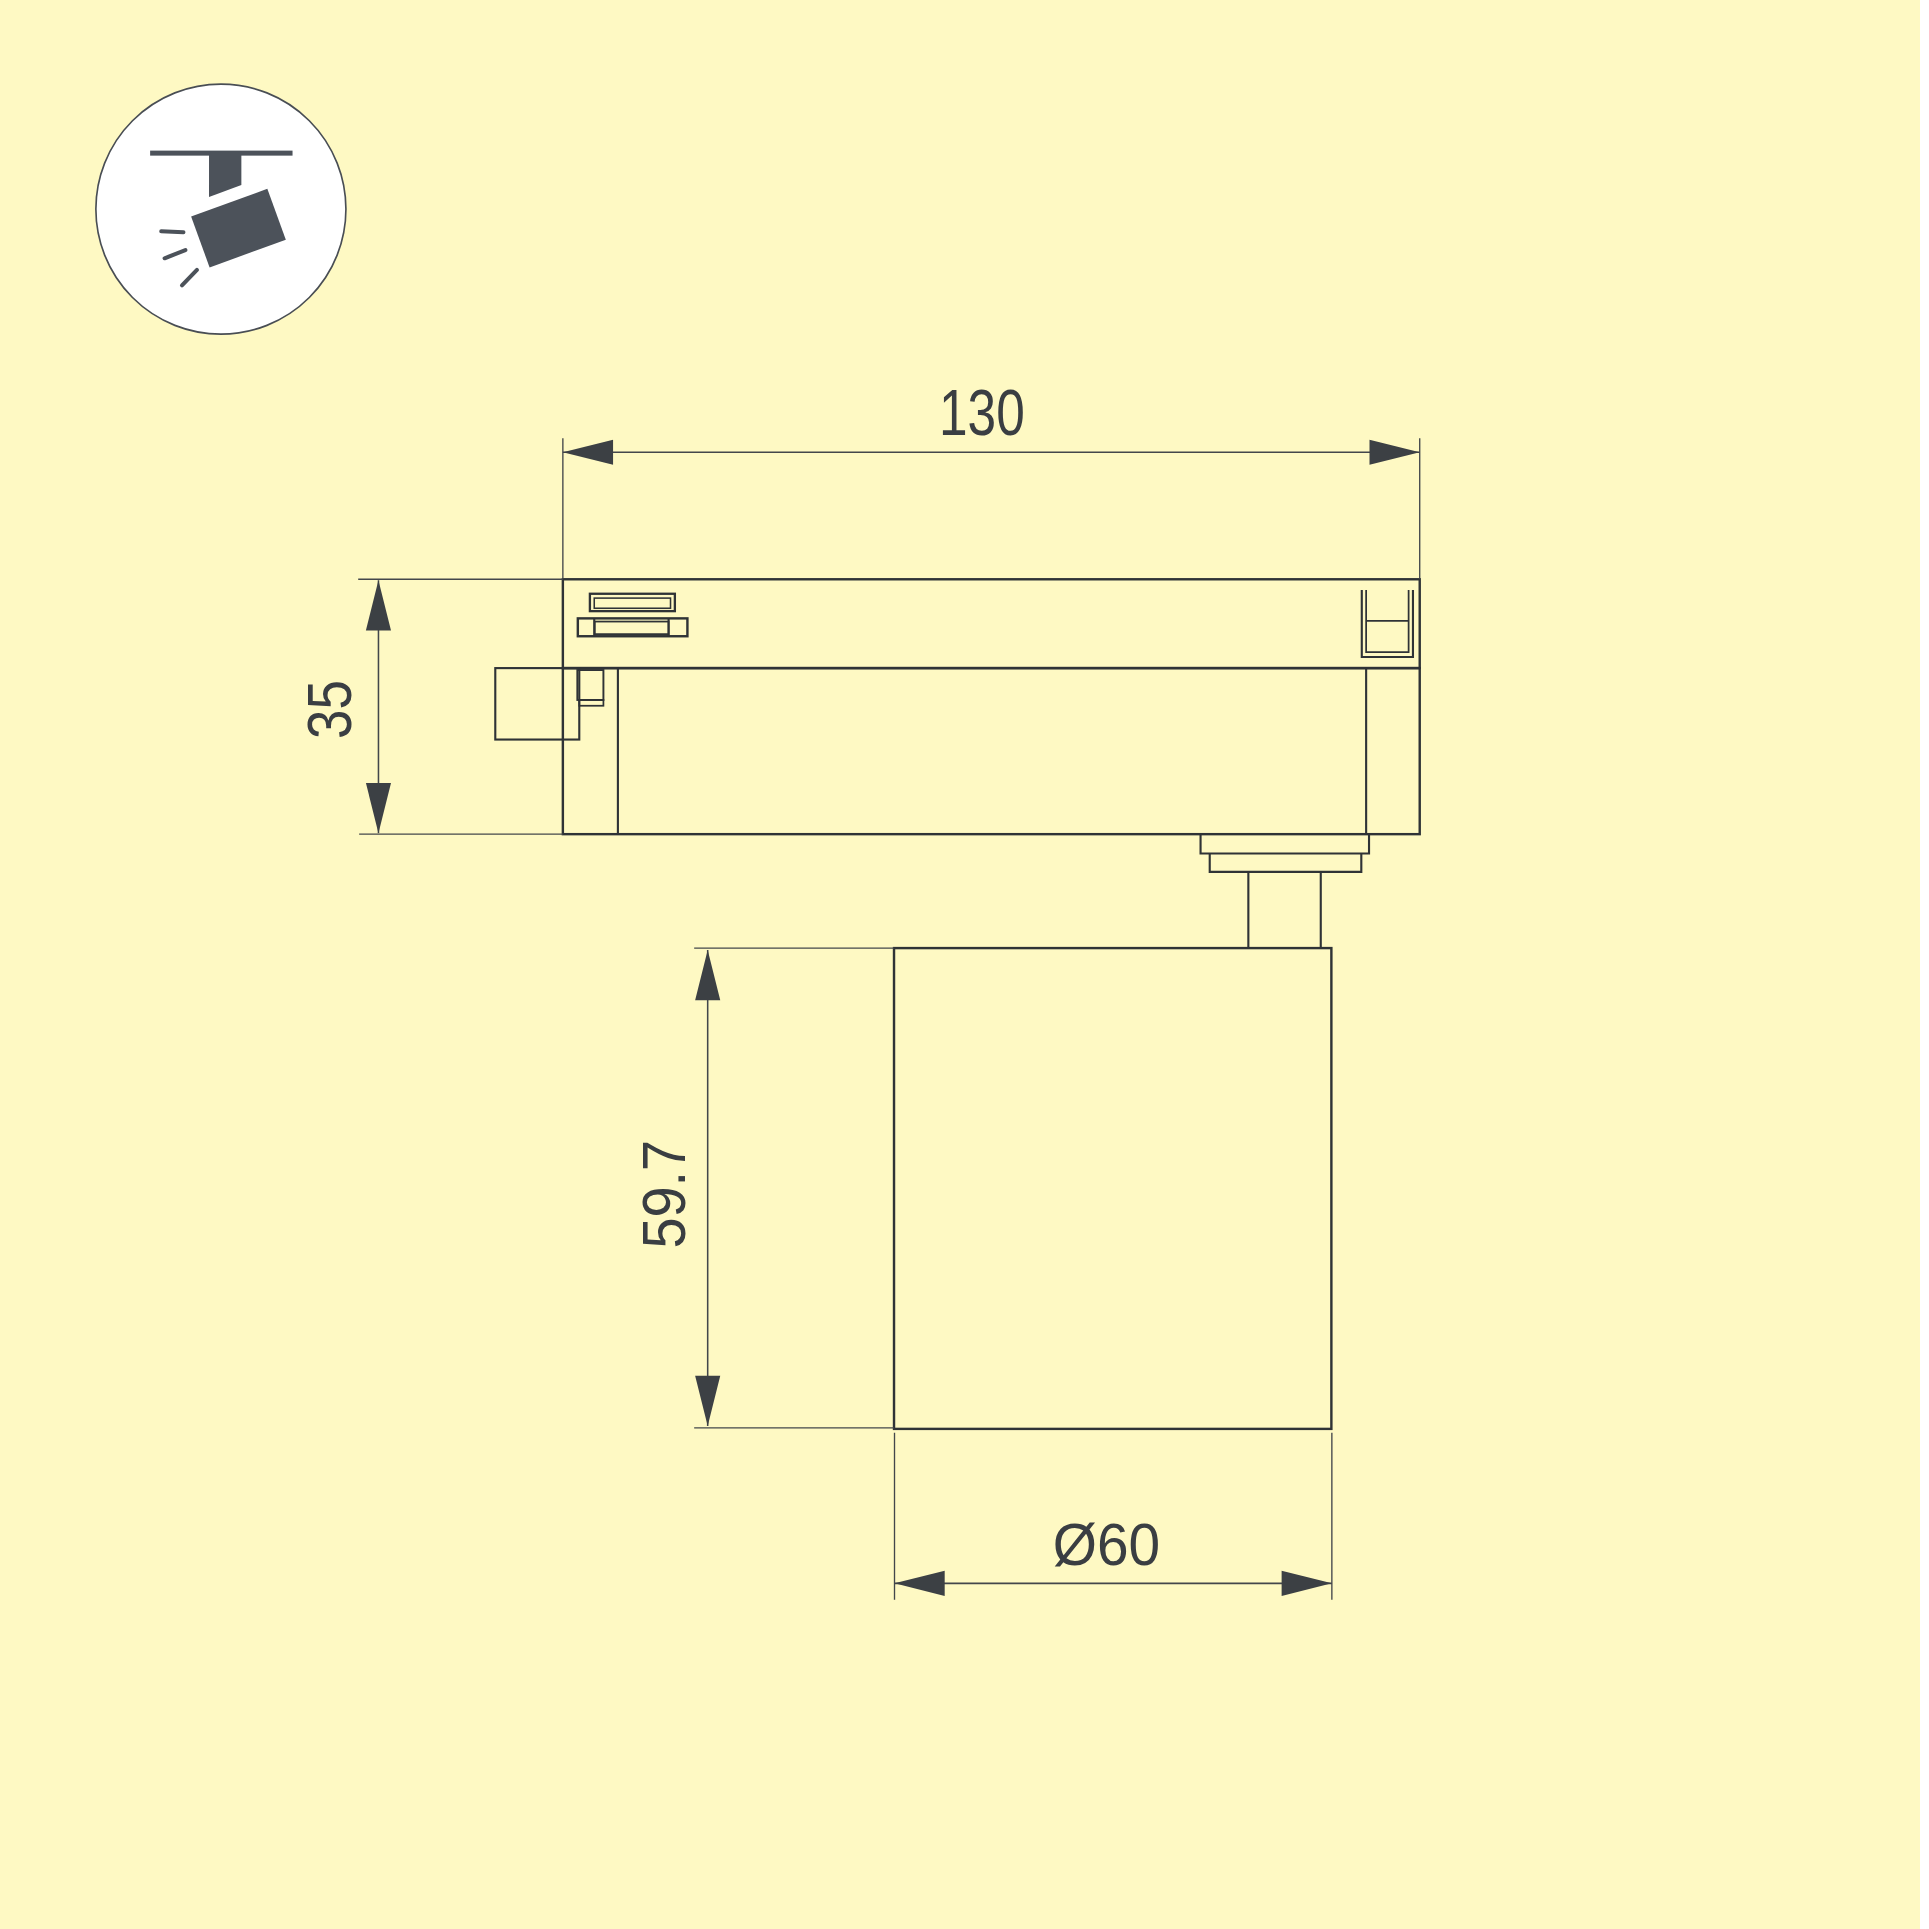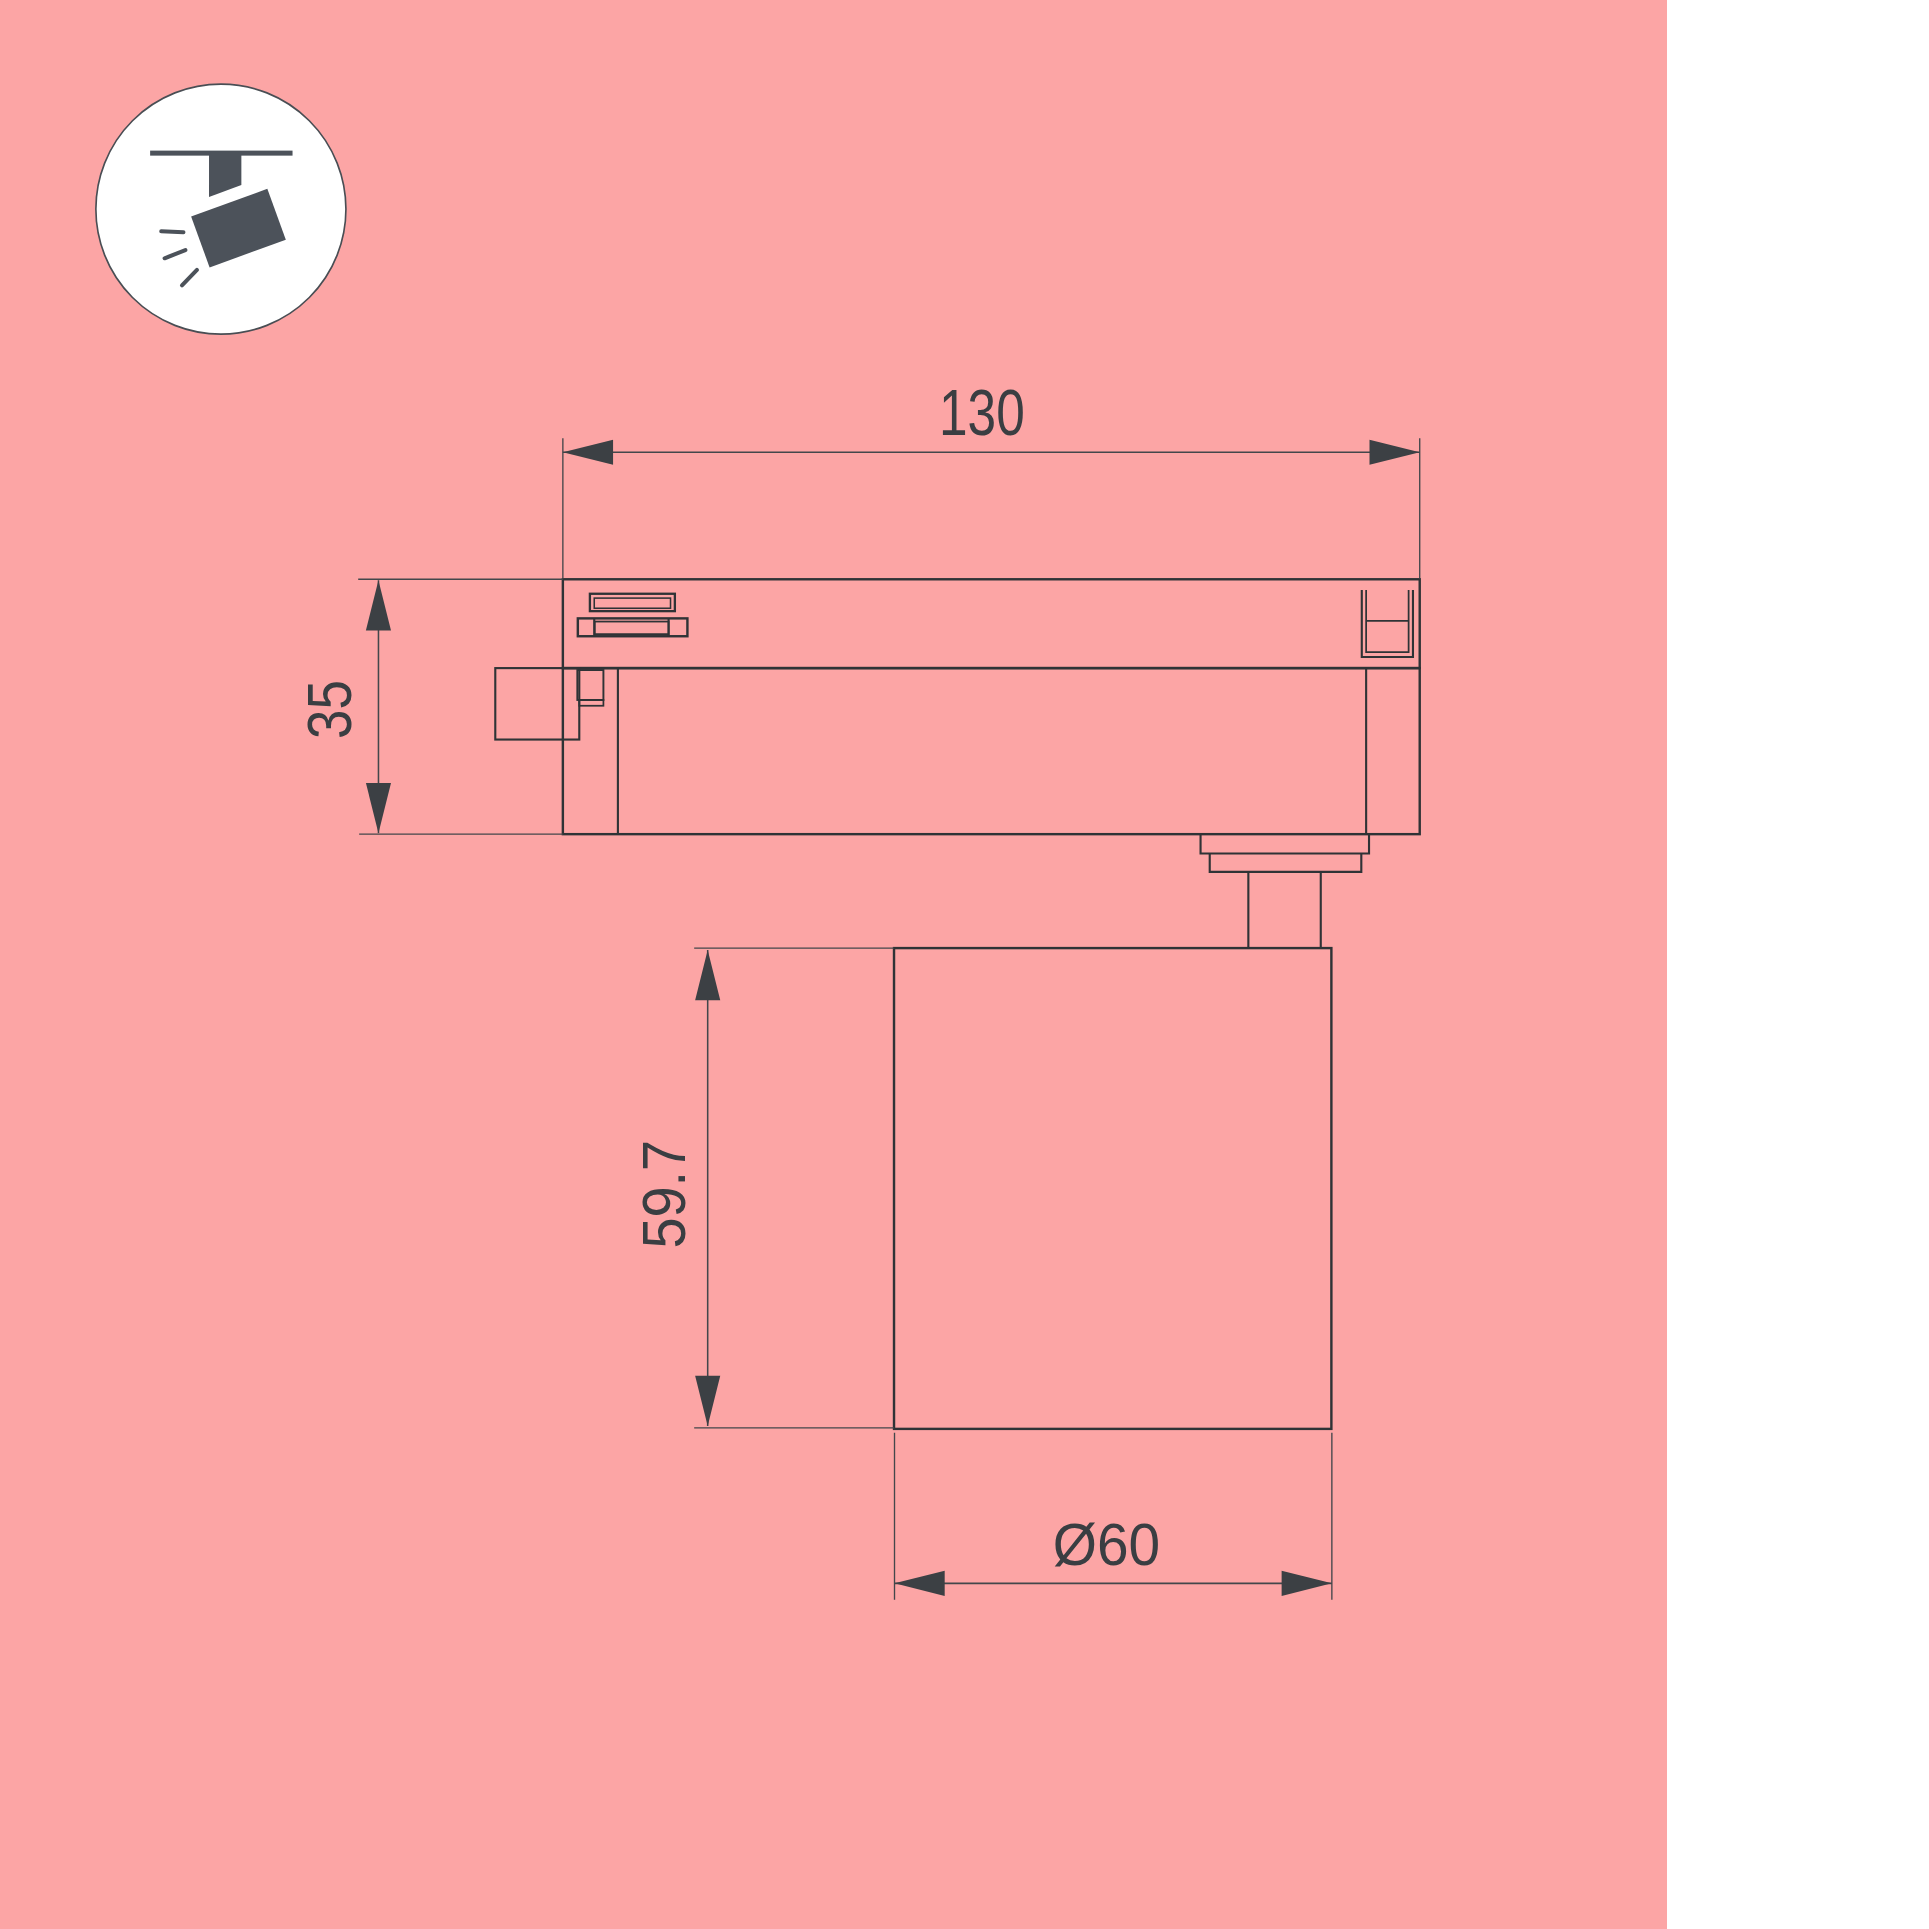--- a/index.html
+++ b/index.html
@@ -1,16 +1,16 @@
 <!DOCTYPE html>
 <html><head>
 <meta charset="utf-8">
 <style>
   html,body{margin:0;padding:0;background:#ffffff;}
-  #page{width:1667px;height:1929px;position:relative;background:#fca5a5;}
+  #page{width:1920px;height:1929px;position:relative;background:#fef9c3;}
   svg{position:absolute;top:0;left:0;}
   text{font-family:"Liberation Sans",sans-serif;fill:#3a3e42;}
 </style>
 </head>
 <body>
 <div id="page">
 <svg width="1929" height="1929" viewBox="0 0 1998 1998">
 
   <g id="icon">
     <circle cx="228.8" cy="216.6" r="129.5" fill="#ffffff" stroke="#494e54" stroke-width="1.7"></circle>

